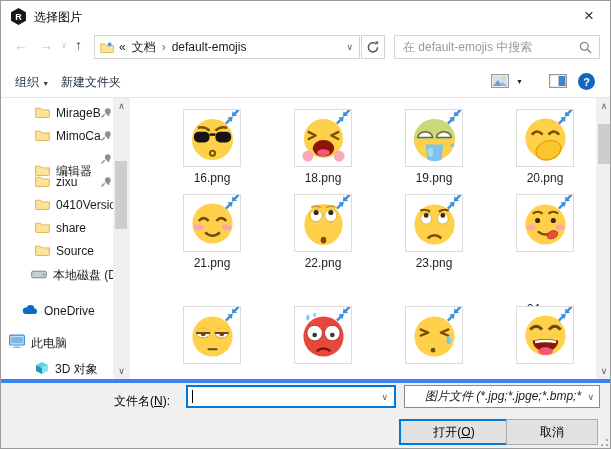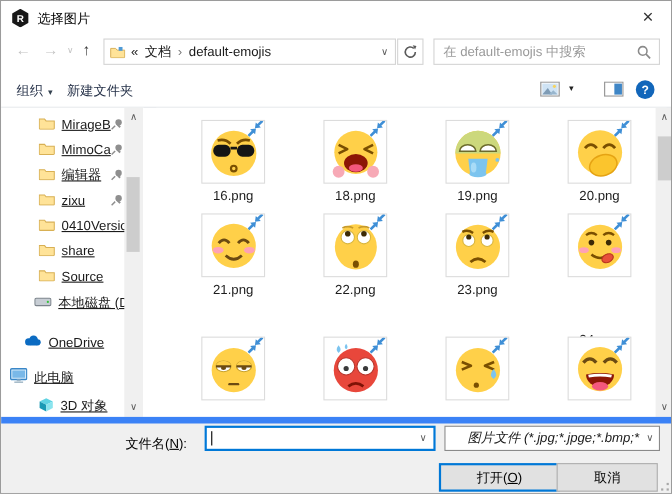--- a/index.html
+++ b/index.html
@@ -20,34 +20,34 @@
   #searchbox{left:393px;top:4px;width:206px;height:24px;box-sizing:border-box;border:1px solid #d4d4d4;background:#fff;display:flex;align-items:center;}
   #searchbox input{border:0;outline:0;flex:1;font-size:12px;color:#333;padding:0 4px 0 8px;font-family:inherit;background:transparent;}
   #searchbox input::placeholder{color:#9a9a9a;}
   
   #cmdbar{left:0;top:63px;width:611px;height:34px;background:#fff;border-bottom:1px solid #e4e7ea;box-sizing:border-box;color:#1f2b43;}
   .cmditem{top:10px;}
   .tinycaret{font-size:7px;color:#33414f;}
   #helpicon{width:17px;height:17px;border-radius:50%;background:#1266ba;color:#fff;font-size:11px;font-weight:bold;display:flex;align-items:center;justify-content:center;}
   
   #sidebar{left:0;top:97px;width:130px;height:281px;background:#fff;overflow:hidden;}
-  .sbitem{position:absolute;height:20px;display:flex;align-items:center;white-space:nowrap;overflow:hidden;width:112px;text-decoration:underline;}
+  .sbitem{position:absolute;height:20px;display:flex;align-items:center;white-space:nowrap;overflow:hidden;width:112px;}
   .sbitem .ico{margin-right:6px;flex:0 0 auto;}
   .sbpin{position:absolute;width:12px;height:12px;}
   #sbscroll{left:112px;top:97px;width:17px;height:281px;background:#f0f0f0;}
   #filescroll{left:595px;top:97px;width:16px;height:281px;background:#f0f0f0;}
   .scrollarrow{position:absolute;left:0;width:100%;text-align:center;font-size:9px;color:#5c5c5c;}
   .scrollthumb{position:absolute;left:2px;width:12px;background:#cdcdcd;}
   #filelist{left:141px;top:97px;width:464px;height:281px;background:#fff;overflow:hidden;}
   .tile{position:absolute;width:58px;height:58px;box-sizing:border-box;background:#fff;border:1px solid #dcdcdc;display:flex;align-items:center;justify-content:center;cursor:pointer;}
   .emo{width:47px;height:47px;}
   .badge{position:absolute;top:0px;right:0px;width:15px;height:15px;}
   .flabel{position:absolute;width:90px;text-align:center;color:#1e1e1e;}
   
-  #footer{left:0;top:378px;width:611px;height:71px;background:#f0f0f0;border-top:6px solid #3b82f6;box-sizing:border-box;}
+  #footer{left:0;top:378px;width:611px;height:71px;background:#f0f0f0;border-top:4px solid #3b82f6;box-sizing:border-box;}
   #fnlabel{left:113px;top:10px;color:#000;}
   .mn{text-decoration:underline;}
   #fninput{left:185px;top:2px;width:210px;height:23px;box-sizing:border-box;border:2px solid #0078d7;background:#fff;display:flex;align-items:center;}
   #fncaret{width:1px;height:13px;background:#000;margin-left:4px;}
   #fninput .cbx{margin-left:auto;margin-right:6px;color:#5c5c5c;font-size:9px;}
   #ftselect{left:403px;top:2px;width:196px;height:23px;box-sizing:border-box;border:1px solid #8a8a8a;background:#fff;display:flex;align-items:center;overflow:hidden;}
   #ftselect .txt{padding-left:20px;white-space:nowrap;font-style:italic;}
   #ftselect .cbx{position:absolute;right:5px;color:#5c5c5c;font-size:9px;background:#fff;}
   .btn{position:absolute;top:36px;height:26px;box-sizing:border-box;background:#e1e1e1;display:flex;align-items:center;justify-content:center;color:#000;cursor:pointer;}
   #openbtn{left:398px;width:110px;border:2px solid #0078d7;}
@@ -135,21 +135,21 @@
             <path d="M0.7 2 h5.2 l1.4 1.8 h8 v7.2 a0.8 0.8 0 0 1 -0.8 0.8 H1.5 a0.8 0.8 0 0 1 -0.8 -0.8 z" fill="#ffe398" stroke="#d8b054"></path>
           </svg></span>
       <span>MirageB</span>
     </div>
     <div class="sbitem" style="left:34px;top:28px;">
       <span class="ico"><svg width="15" height="12" viewBox="0 0 16 12">
             <path d="M0.7 2 h5.2 l1.4 1.8 h8 v7.2 a0.8 0.8 0 0 1 -0.8 0.8 H1.5 a0.8 0.8 0 0 1 -0.8 -0.8 z" fill="#ffe398" stroke="#d8b054"></path>
           </svg></span>
       <span>MimoCa</span>
     </div>
-    <div class="sbitem" style="left:34px;top:51px;">
+    <div class="sbitem" style="left:34px;top:63px;">
       <span class="ico"><svg width="15" height="12" viewBox="0 0 16 12">
             <path d="M0.7 2 h5.2 l1.4 1.8 h8 v7.2 a0.8 0.8 0 0 1 -0.8 0.8 H1.5 a0.8 0.8 0 0 1 -0.8 -0.8 z" fill="#ffe398" stroke="#d8b054"></path>
           </svg></span>
       <span>编辑器</span>
     </div>
     <div class="sbitem" style="left:34px;top:74px;">
       <span class="ico"><svg width="15" height="12" viewBox="0 0 16 12">
             <path d="M0.7 2 h5.2 l1.4 1.8 h8 v7.2 a0.8 0.8 0 0 1 -0.8 0.8 H1.5 a0.8 0.8 0 0 1 -0.8 -0.8 z" fill="#ffe398" stroke="#d8b054"></path>
           </svg></span>
       <span>zixu</span>

